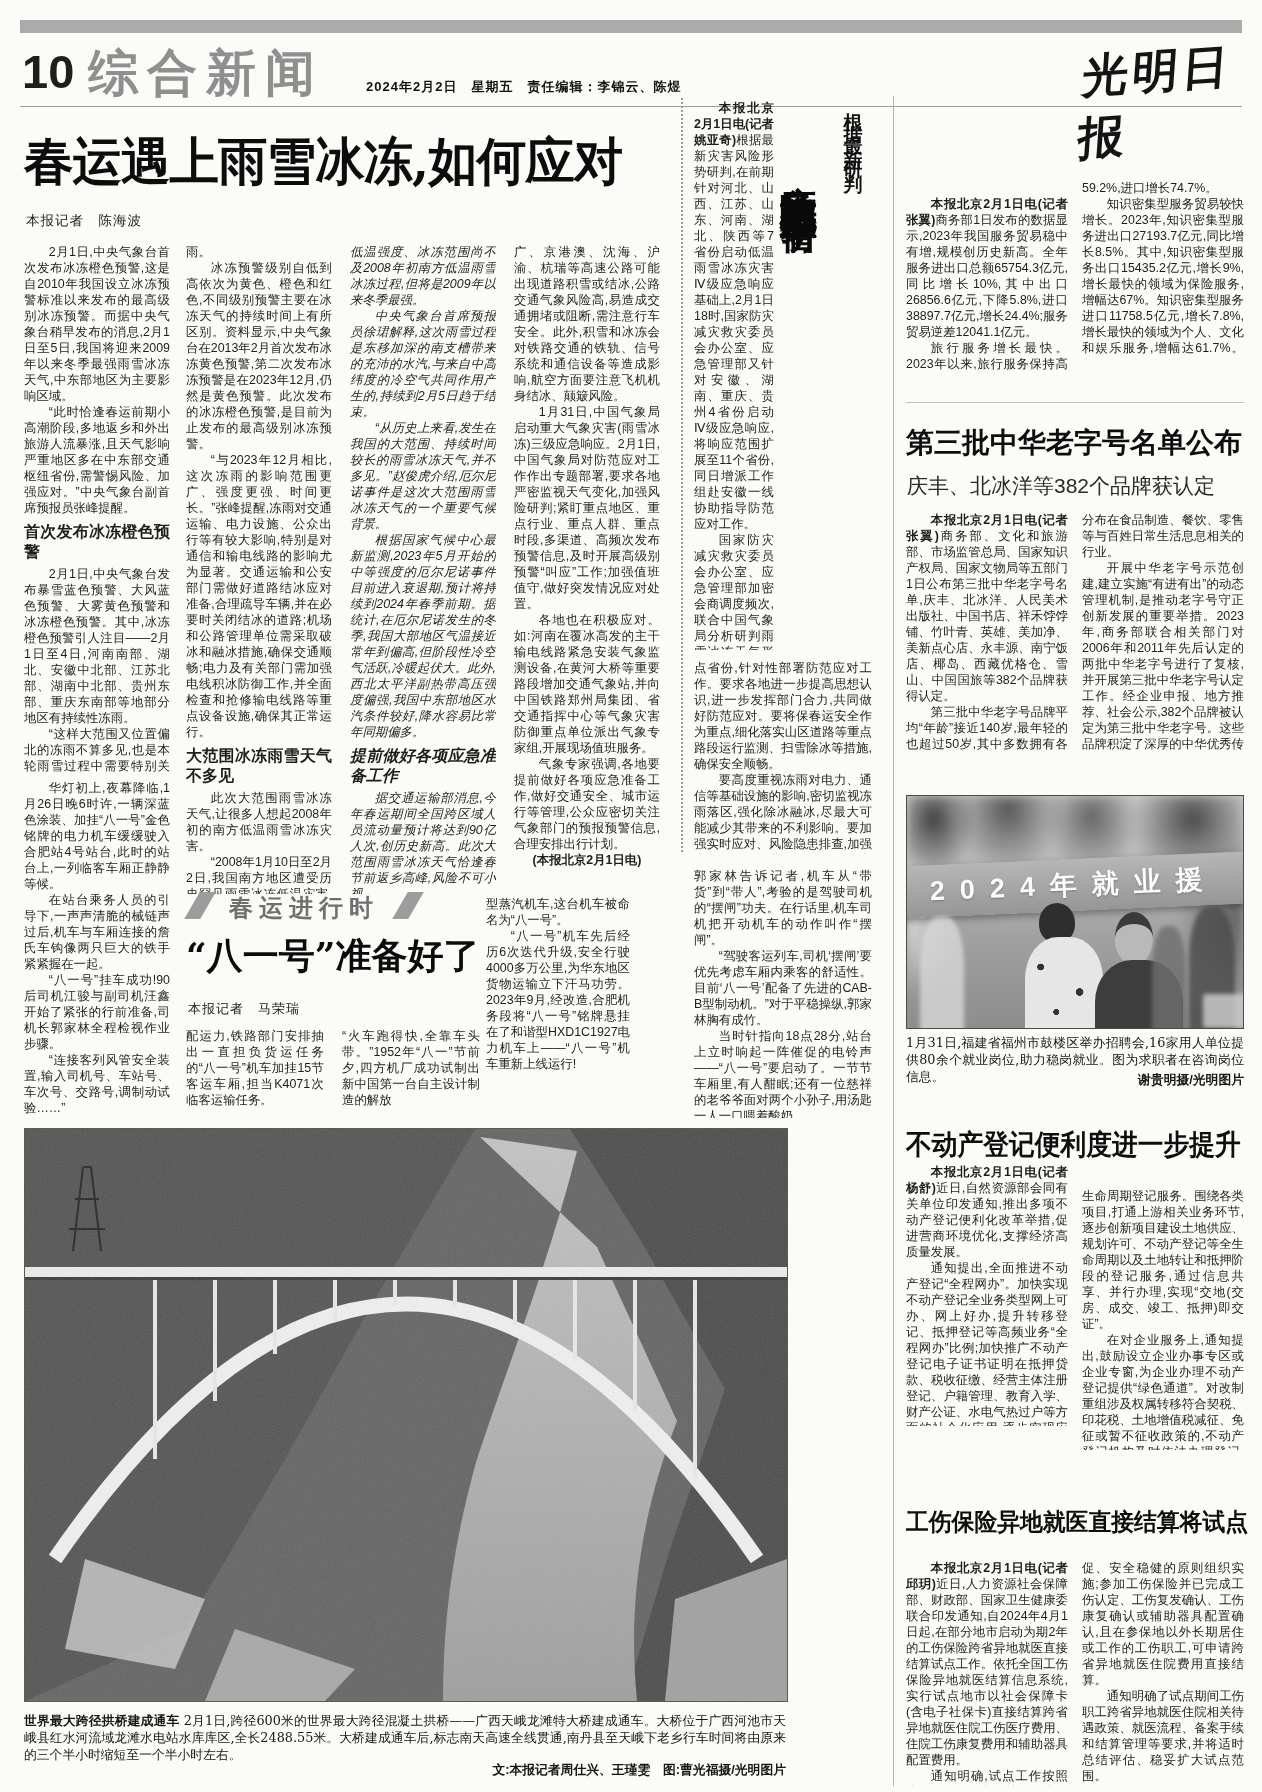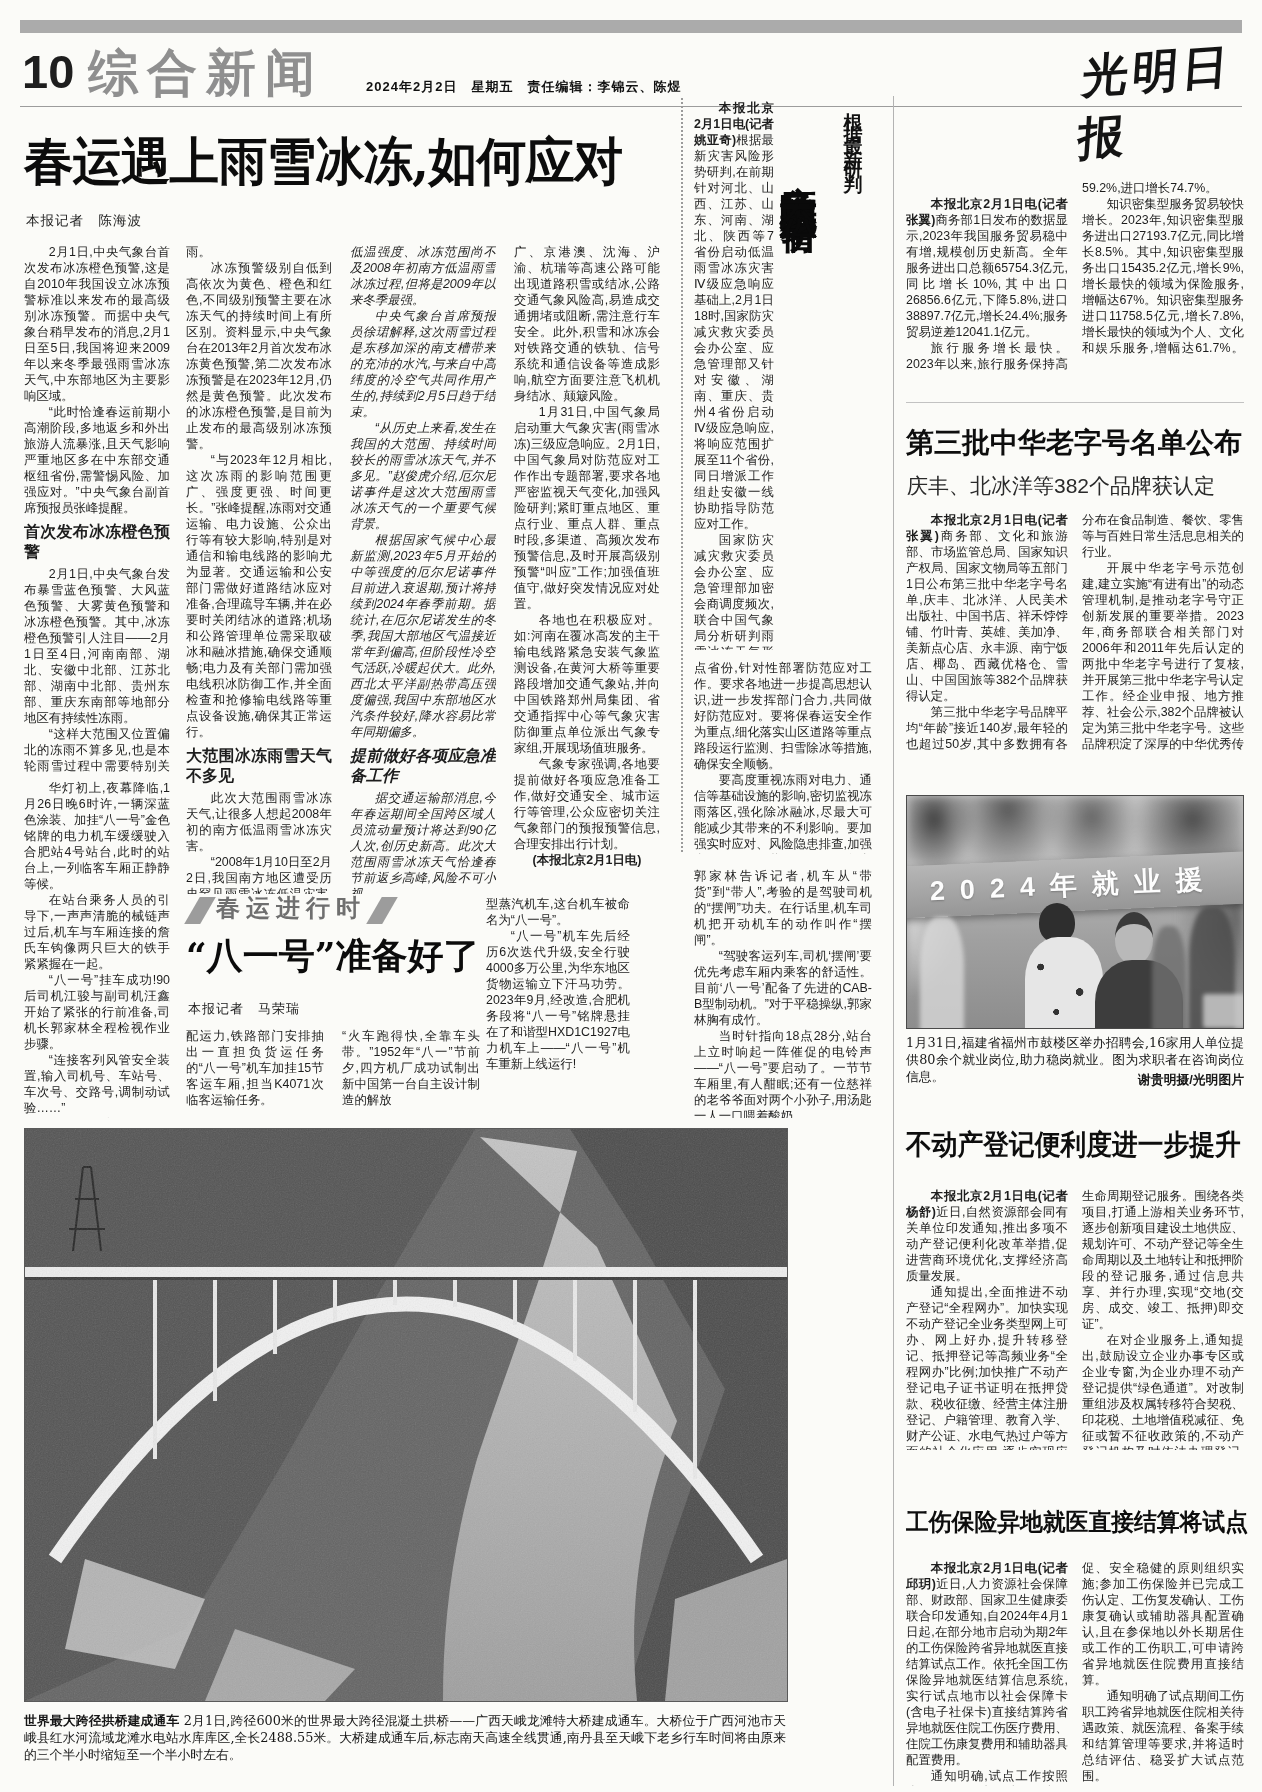--- a/index.html
+++ b/index.html
@@ -40,21 +40,21 @@
     radial-gradient(80px 110px at -2% 55%,rgba(225,225,225,.9),transparent 70%);}
   .banner{position:absolute;left:-8px;top:27%;width:104%;height:52px;transform:rotate(-2.5deg);
     background:linear-gradient(180deg,#b6b6b6,#969696);box-shadow:0 3px 7px rgba(0,0,0,.35);
     display:flex;align-items:center;justify-content:center;}
   .banner span{color:#fdfdfd;font-weight:bold;font-size:27px;letter-spacing:15px;white-space:nowrap;text-shadow:0 1px 2px rgba(0,0,0,.25);}
   .fig{position:absolute;}
   .head{border-radius:50% 50% 46% 46%;}
   .torso{border-radius:42% 42% 0 0;}
   .bgfig{position:absolute;filter:blur(2px);opacity:.8;}
   
-  .kickerbox{display:flex;align-items:flex-end;gap:8px;}
+  .kickerbox{display:flex;align-items:flex-start;gap:21px;}
   .kslash{width:16px;height:27px;background:#9c9c9c;transform:skewX(-30deg);}
   .ktext{font-size:24px;font-weight:bold;color:#6f6f6f;letter-spacing:6px;white-space:nowrap;}
   .h-train{font-size:36px;font-weight:bold;white-space:nowrap;color:#0b0b0b;}
   
   .caption{font-family:"DejaVu Serif","Liberation Serif",serif;font-size:12.8px;line-height:17px;text-align:justify;color:#161616;}
   .caption b{font-family:"Liberation Sans",sans-serif;}
   .credit{font-size:12.8px;font-weight:bold;text-align:right;color:#161616;}
   .photo2{border:1px solid #5a5a5a;overflow:hidden;background:#6a6a6a;}
 </style>
 </head>
@@ -182,21 +182,21 @@
     </div>
     <div class="bgfig" style="left:4%;top:52%;width:44px;height:120px;border-radius:40% 40% 0 0;background:#d8d8d8;"></div>
     <div class="bgfig" style="left:84%;top:48%;width:46px;height:130px;border-radius:40% 40% 0 0;background:#4a4a4a;"></div>
     <div class="bgfig" style="left:73%;top:56%;width:34px;height:110px;border-radius:40% 40% 0 0;background:#6f6f6f;"></div>
     <div class="bgfig" style="left:88%;bottom:0;width:60px;height:34px;background:#cfcfcf;border-radius:3px;"></div>
   </div>
   <div class="abs caption" style="left:906px;top:1034px;width:338px;"><span>1月31日,福建省福州市鼓楼区举办招聘会,16家用人单位提供80余个就业岗位,助力稳岗就业。图为求职者在咨询岗位信息。</span></div>
   <div class="abs credit" style="left:906px;top:1072px;width:338px;">谢贵明摄/光明图片</div>
 
   <div class="abs serif h-right" style="left:906px;top:1126px;font-size:28px;transform:scaleX(.92);transform-origin:left;">不动产登记便利度进一步提升</div>
-  <div class="abs col" style="left:906px;top:1188px;width:162px;height:262px;">
+  <div class="abs col" style="left:906px;top:1164px;width:162px;height:262px;">
     <p><b>本报北京2月1日电(记者杨舒)</b><span>近日,自然资源部会同有关单位印发通知,推出多项不动产登记便利化改革举措,促进营商环境优化,支撑经济高质量发展。</span></p>
     <div>
         <p>通知提出,全面推进不动产登记“全程网办”。加快实现不动产登记全业务类型网上可办、网上好办,提升转移登记、抵押登记等高频业务“全程网办”比例;加快推广不动产登记电子证书证明在抵押贷款、税收征缴、经营主体注册登记、户籍管理、教育入学、财产公证、水电气热过户等方面的社会化应用,逐步实现应用场景全覆盖;探索不动产权利人线上授权委托查询和利害关系人线上查询。同时,创新项目建设全</p>
       </div>
   </div>
   <div class="abs col cont" style="left:1082px;top:1188px;width:162px;height:262px;">
       <p>生命周期登记服务。围绕各类项目,打通上游相关业务环节,逐步创新项目建设土地供应、规划许可、不动产登记等全生命周期以及土地转让和抵押阶段的登记服务,通过信息共享、并行办理,实现“交地(交房、成交、竣工、抵押)即交证”。</p>
       <p>在对企业服务上,通知提出,鼓励设立企业办事专区或企业专窗,为企业办理不动产登记提供“绿色通道”。对改制重组涉及权属转移符合契税、印花税、土地增值税减征、免征或暂不征收政策的,不动产登记机构及时依法办理登记,支持各类经营主体改革发展。免收小微企业不动产登记费。</p>
     </div>
 
@@ -285,14 +285,15 @@
           <line x1="50" y1="70" x2="74" y2="70"></line>
           <line x1="44" y1="100" x2="80" y2="100"></line>
       </g>
       <rect width="762" height="572" filter="url(#grain)" opacity="0.18"></rect>
     </svg>
   </div>
   <div class="abs caption" style="left:24px;top:1712px;width:762px;">
     <b>世界最大跨径拱桥建成通车</b>
     <span>2月1日,跨径600米的世界最大跨径混凝土拱桥——广西天峨龙滩特大桥建成通车。大桥位于广西河池市天峨县红水河流域龙滩水电站水库库区,全长2488.55米。大桥建成通车后,标志南天高速全线贯通,南丹县至天峨下老乡行车时间将由原来的三个半小时缩短至一个半小时左右。</span>
   </div>
+  <div class="abs credit" style="left:24px;top:1762px;width:762px;">文:本报记者周仕兴、王瑾雯　图:曹光福摄/光明图片</div>
 
 </div>
 
 </body></html>

